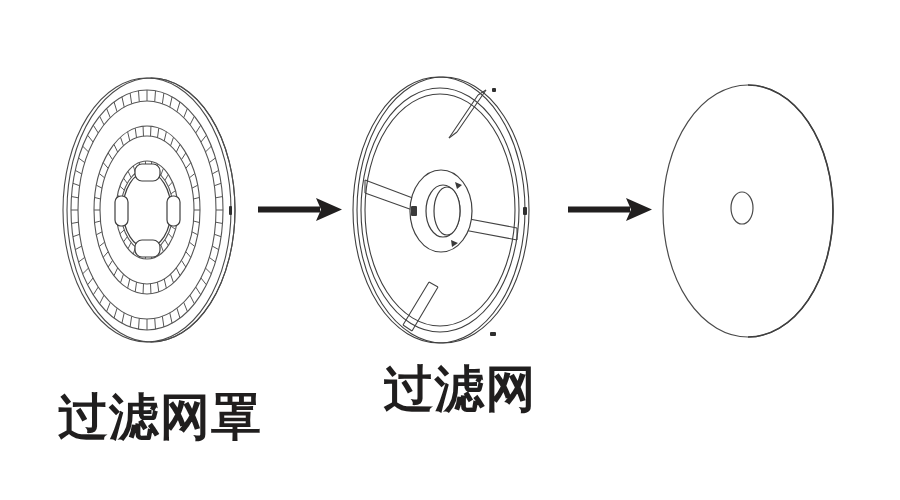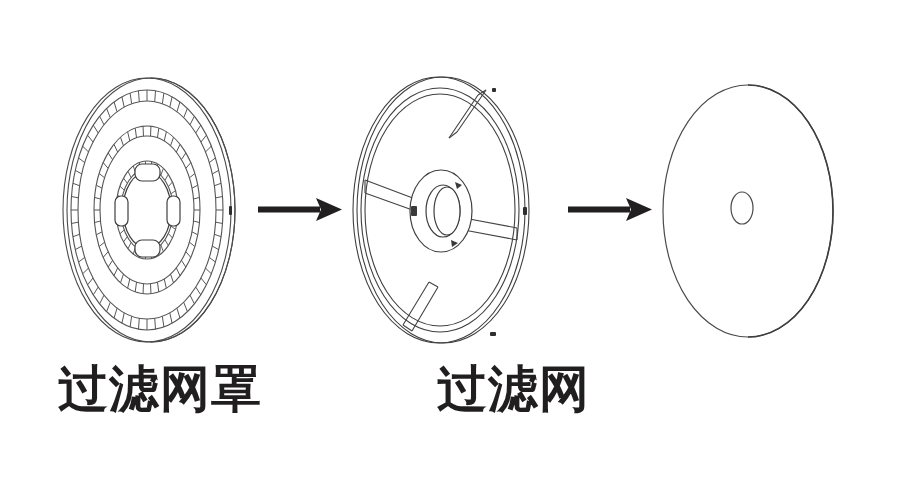--- a/index.html
+++ b/index.html
@@ -39,22 +39,22 @@
     top: 358px;
     height: 62px;
     line-height: 62px;
     font-size: 50px;
     font-weight: bold;
     letter-spacing: 1px;
     color: #201e1e;
     white-space: nowrap;
     text-align: center;
   }
-  #caption-1 { left: 20px;  width: 280px; }
-  #caption-2 { left: 330px; width: 260px; text-align: right; }
+  #caption-1 { left: 20px;  width: 280px; margin-top: 28px; }
+  #caption-2 { left: 330px; width: 260px; }
   #caption-3 { left: 630px; width: 260px; }
 
   svg { display: block; overflow: visible; }
 </style>
 </head>
 <body>
 
 <div id="stage">
 
   <div class="part" id="part-1">

